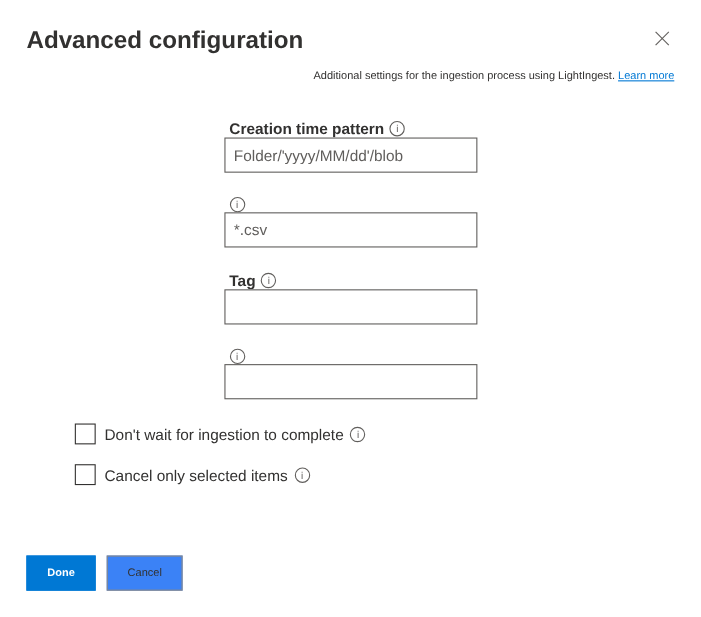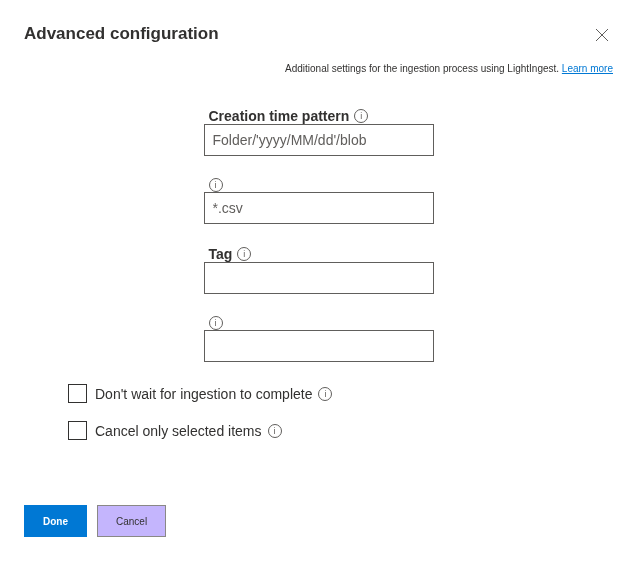--- a/index.html
+++ b/index.html
@@ -16,21 +16,21 @@
       color: #323130;
       position: relative;
     }
     .header {
       display: flex;
       justify-content: space-between;
       align-items: flex-start;
       margin-bottom: 14px;
     }
     .title {
-      font-size: 17px;
+      font-size: 22px;
       font-weight: 600;
       color: #323130;
     }
     .close-btn {
       background: none;
       border: none;
       cursor: pointer;
       padding: 4px;
       color: #605e5c;
       font-size: 14px;
@@ -132,21 +132,21 @@
       cursor: pointer;
       border: 1px solid;
       font-family: inherit;
     }
     .btn-primary {
       background: #0078d4;
       color: #ffffff;
       border-color: #0078d4;
     }
     .btn-secondary {
-      background: #c4b5fd;
+      background: #3b82f6;
       color: #323130;
       border-color: #8a8886;
       font-weight: 400;
     }
   </style>
 </head>
 <body>
 
 <div class="header">
   <h1 class="title">Advanced configuration</h1>

